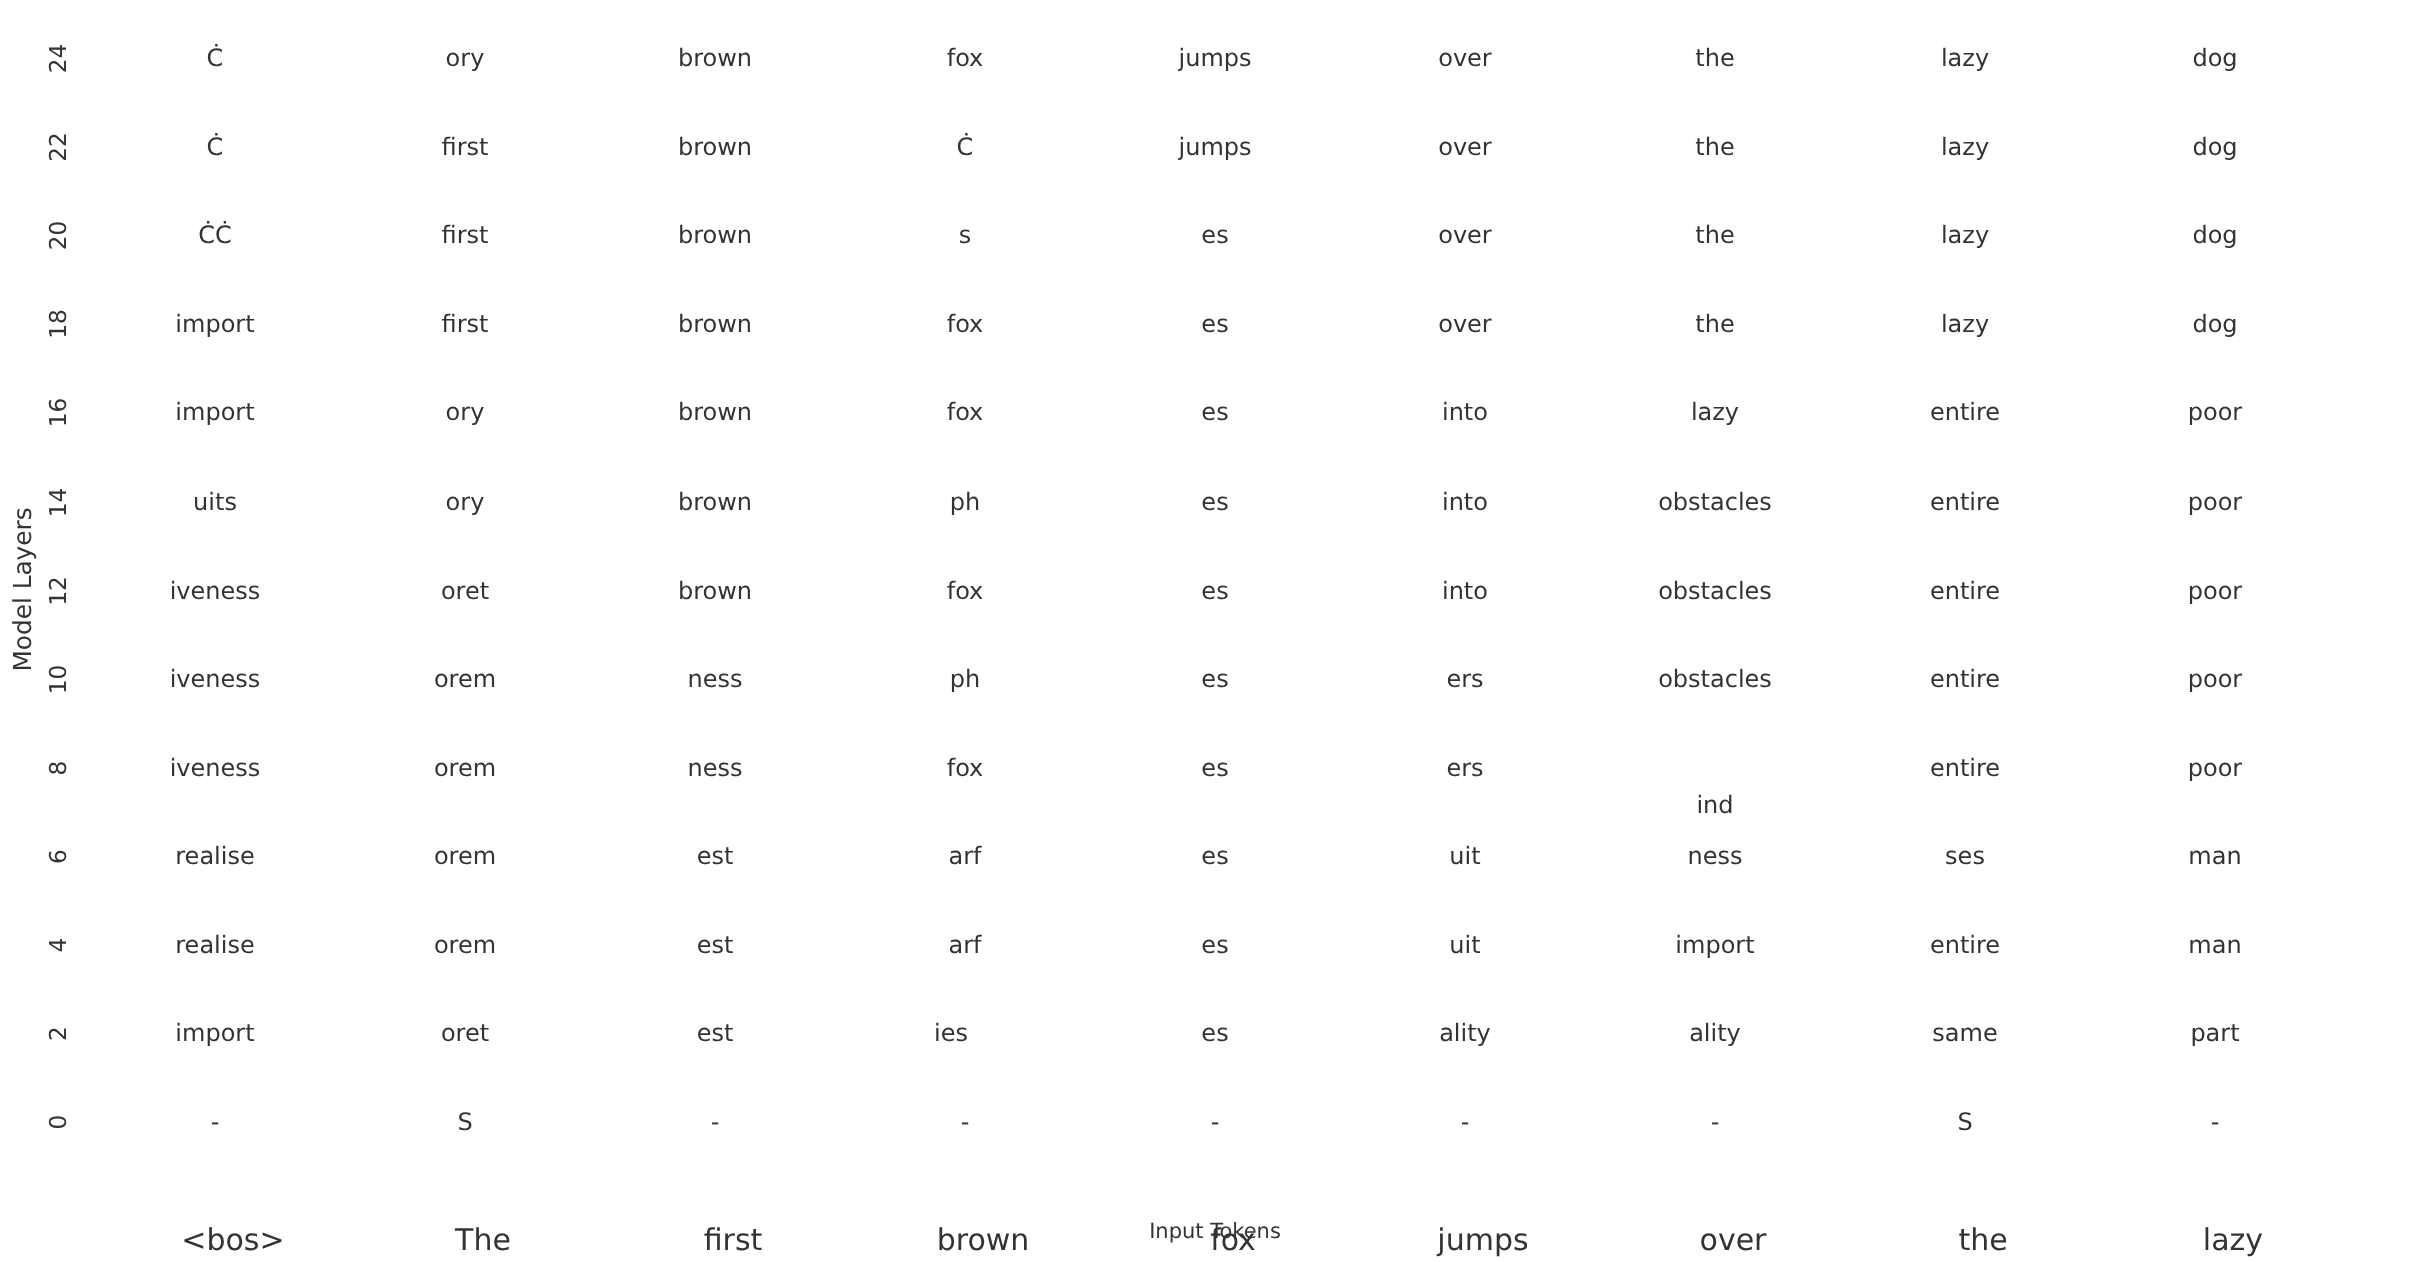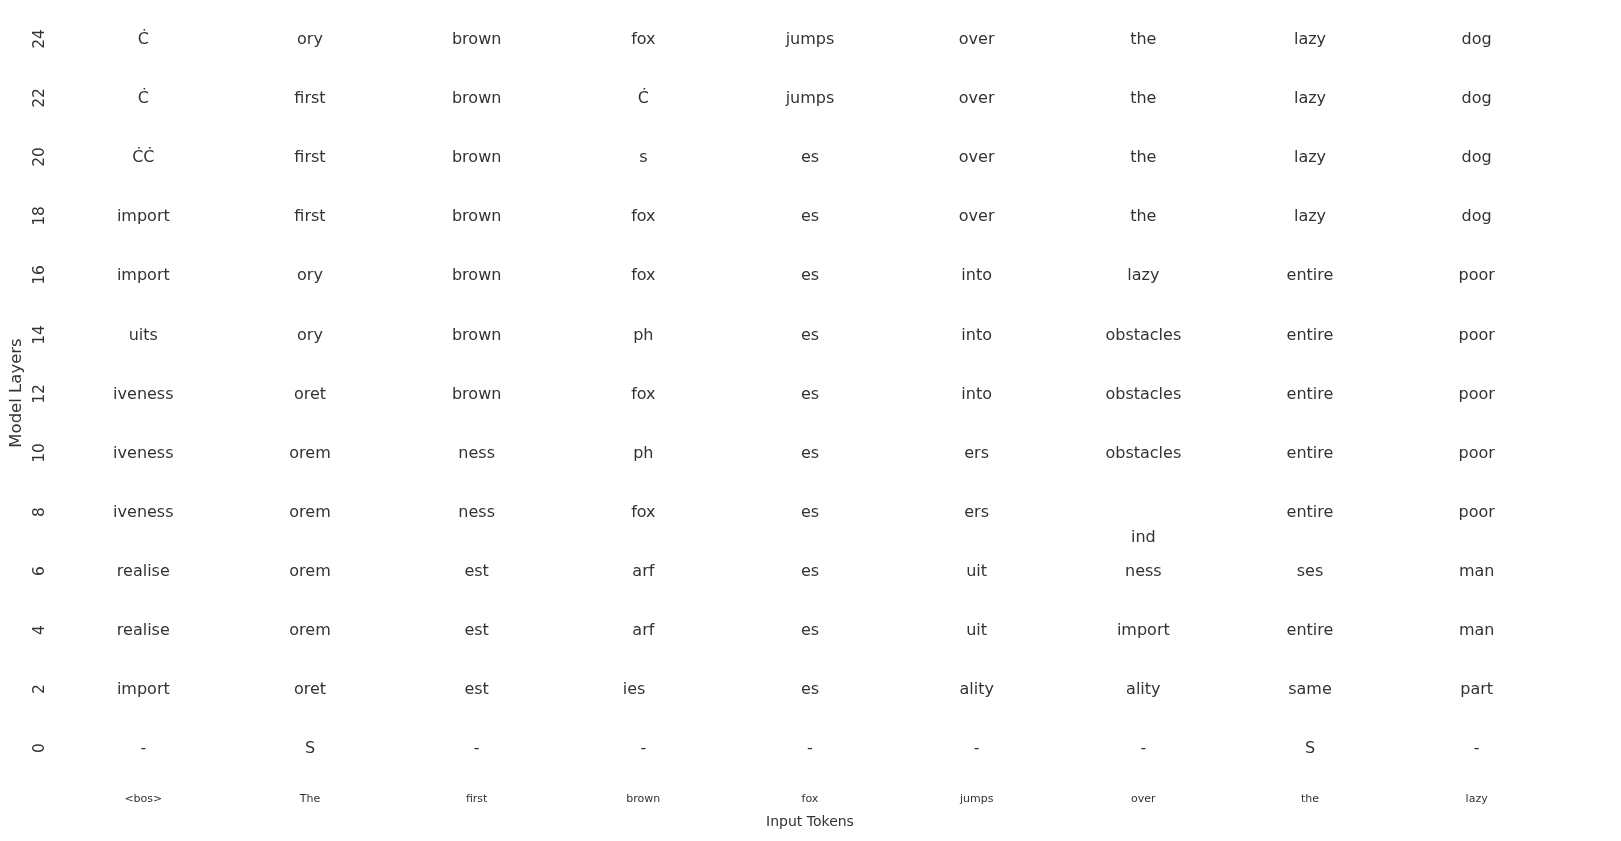--- a/index.html
+++ b/index.html
@@ -32,26 +32,27 @@
     position: absolute;
     left: 40px;
     transform: translate(-50%, -50%) rotate(-90deg);
     font-size: 15.5px;
     line-height: 1;
     white-space: pre;
     color: #333333;
   }
   .xtick {
     position: absolute;
-    top: 798px;
+    top: 826px;
     transform: translate(-50%, -50%);
-    font-size: 11px;
-    line-height: 1;
-    white-space: pre;
-    color: #333333;
+    font-size: 20px;
+    line-height: 1;
+    white-space: pre;
+    color: #333333;
+    margin-left: 12px;
   }
   .ylabel {
     position: absolute;
     left: 16px;
     top: 393px;
     transform: translate(-50%, -50%) rotate(-90deg);
     font-size: 16.5px;
     line-height: 1;
     white-space: pre;
     color: #333333;

